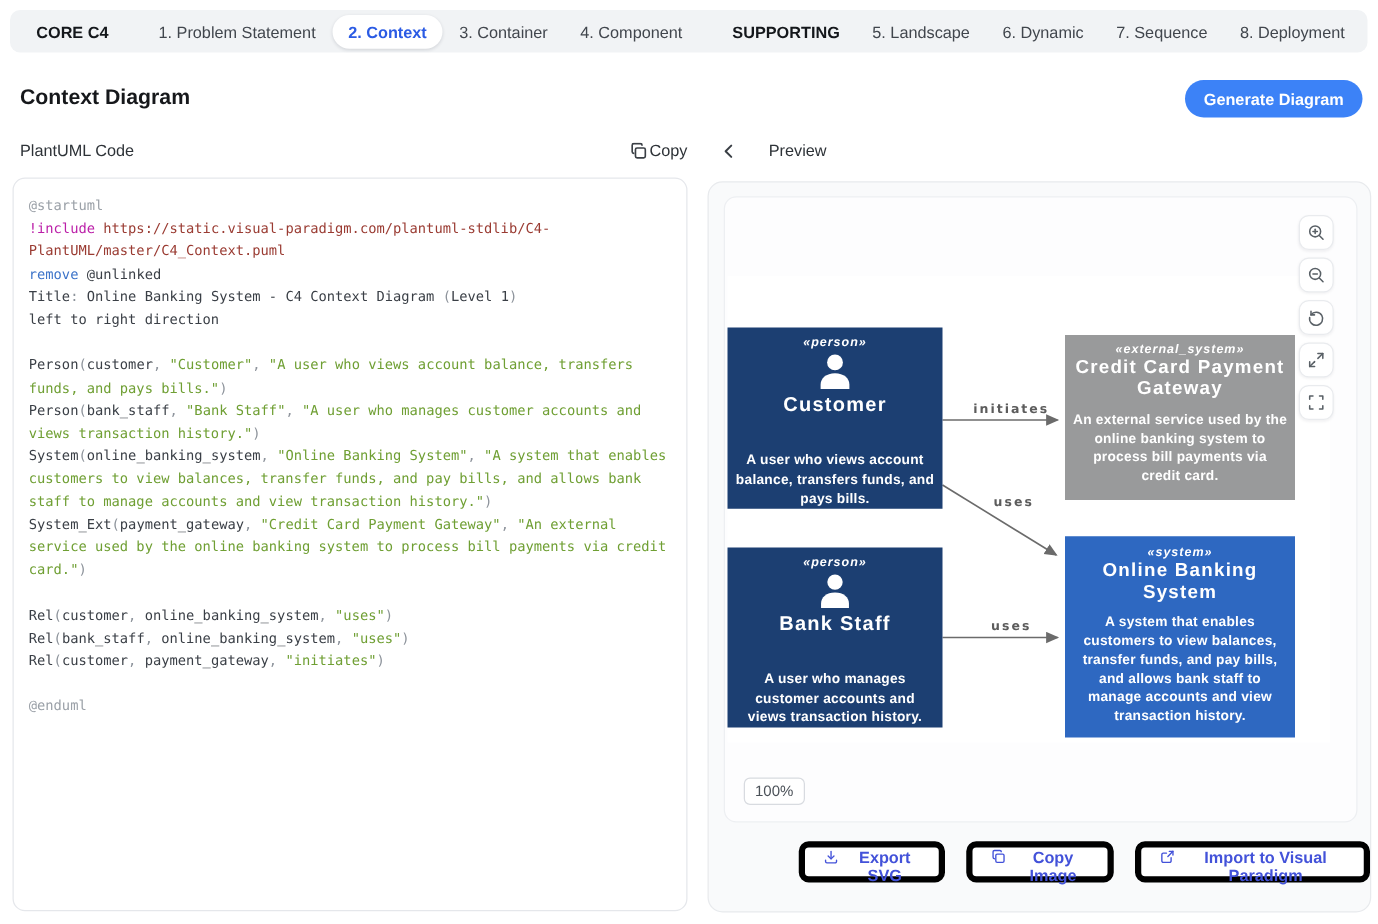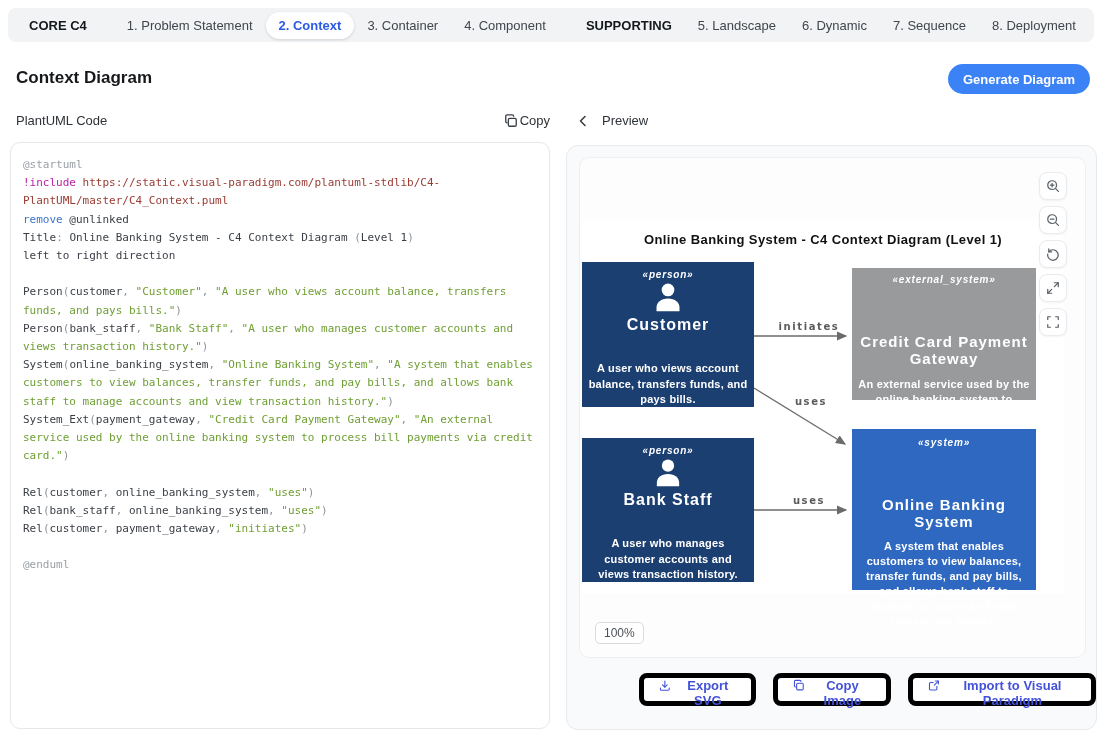--- a/index.html
+++ b/index.html
@@ -44,21 +44,21 @@
     position:absolute; left:16px; top:113px; width:534px;
     display:flex; justify-content:space-between; align-items:center;
   }
   .panel-label { font-size:13px; color:#2e3338; }
   .copy-btn {
     display:flex; align-items:center; gap:2px; font-size:13px; color:#2e3338;
     background:none; border:none; cursor:pointer; font-family:inherit;
   }
   .preview-header {
     position:absolute; left:577px; top:113px;
-    display:flex; align-items:center; gap:13px;
+    display:flex; align-items:center; gap:26px;
   }
   .chev-btn { background:none; border:none; cursor:pointer; display:flex; align-items:center; }
 
   
   .code-panel {
     position:absolute; left:10px; top:142px; width:540px; height:587px;
     background:#fff; border:1px solid #e5e7eb; border-radius:10px;
     padding:13px 12px; overflow:hidden;
   }
   .code {
@@ -90,21 +90,21 @@
   }
   .diagram-title {
     position:absolute; top:11px; left:0; width:100%; text-align:center;
     font-size:13px; font-weight:700; color:#111; letter-spacing:.4px;
   }
   .node {
     position:absolute; color:#fff; text-align:center;
     display:flex; flex-direction:column; align-items:center;
   }
   .stereo { font-size:10px; font-weight:700; font-style:italic; letter-spacing:.8px; }
-  .node-name { font-weight:700; letter-spacing:1px; line-height:1.15;margin-top:48px; }
+  .node-name { font-weight:700; letter-spacing:1px; line-height:1.15; }
   .person-name { font-size:16px; }
   .sys-name { font-size:15px; padding:0 4px; }
   .node-desc {
     font-size:11px; font-weight:700; line-height:1.38; letter-spacing:.2px;
     padding:0 6px;
   }
   .person-icon-svg { margin-top:1px; }
 
   #node-customer { left:0px;  top:41px;  width:172px; height:145px; padding-top:7px; }
   #node-bankstaff{ left:0px;  top:217px; width:172px; height:144px; padding-top:7px; }
@@ -191,21 +191,20 @@
 </div>
 
 <div class="code-panel">
   <div class="code" id="code-block"><div><span class="c">@startuml</span></div><div><span class="m">!include</span><span class="t"> </span><span class="u">https://static.visual-paradigm.com/plantuml-stdlib/C4-</span></div><div><span class="u">PlantUML/master/C4_Context.puml</span></div><div><span class="b">remove</span><span class="t"> @unlinked</span></div><div><span class="t">Title</span><span class="p">: </span><span class="t">Online Banking System - C4 Context Diagram </span><span class="p">(</span><span class="t">Level 1</span><span class="p">)</span></div><div><span class="t">left to right direction</span></div><div>&nbsp;</div><div><span class="t">Person</span><span class="p">(</span><span class="t">customer</span><span class="p">, </span><span class="s">"Customer"</span><span class="p">, </span><span class="s">"A user who views account balance, transfers</span></div><div><span class="s">funds, and pays bills."</span><span class="p">)</span></div><div><span class="t">Person</span><span class="p">(</span><span class="t">bank_staff</span><span class="p">, </span><span class="s">"Bank Staff"</span><span class="p">, </span><span class="s">"A user who manages customer accounts and</span></div><div><span class="s">views transaction history."</span><span class="p">)</span></div><div><span class="t">System</span><span class="p">(</span><span class="t">online_banking_system</span><span class="p">, </span><span class="s">"Online Banking System"</span><span class="p">, </span><span class="s">"A system that enables</span></div><div><span class="s">customers to view balances, transfer funds, and pay bills, and allows bank</span></div><div><span class="s">staff to manage accounts and view transaction history."</span><span class="p">)</span></div><div><span class="t">System_Ext</span><span class="p">(</span><span class="t">payment_gateway</span><span class="p">, </span><span class="s">"Credit Card Payment Gateway"</span><span class="p">, </span><span class="s">"An external</span></div><div><span class="s">service used by the online banking system to process bill payments via credit</span></div><div><span class="s">card."</span><span class="p">)</span></div><div>&nbsp;</div><div><span class="t">Rel</span><span class="p">(</span><span class="t">customer</span><span class="p">, </span><span class="t">online_banking_system</span><span class="p">, </span><span class="s">"uses"</span><span class="p">)</span></div><div><span class="t">Rel</span><span class="p">(</span><span class="t">bank_staff</span><span class="p">, </span><span class="t">online_banking_system</span><span class="p">, </span><span class="s">"uses"</span><span class="p">)</span></div><div><span class="t">Rel</span><span class="p">(</span><span class="t">customer</span><span class="p">, </span><span class="t">payment_gateway</span><span class="p">, </span><span class="s">"initiates"</span><span class="p">)</span></div><div>&nbsp;</div><div><span class="c">@enduml</span></div></div>
 </div>
 
 <div class="preview-panel">
   <div class="viewport">
 
     <div class="canvas">
-      <div class="diagram-title">Online Banking System - C4 Context Diagram (Level 1)</div>
 
       <svg class="rel-svg" width="482" height="373" viewBox="0 0 482 373">
         <defs>
           <marker id="arw" markerWidth="9" markerHeight="8" refX="7" refY="3.5" orient="auto">
             <path d="M0,0 L8,3.5 L0,7 z" fill="#6b6b6b"></path>
           </marker>
         </defs>
         <line x1="172" y1="115" x2="264" y2="115" stroke="#6b6b6b" stroke-width="1.3" marker-end="url(#arw)"></line>
         <line x1="172" y1="167" x2="263" y2="223" stroke="#6b6b6b" stroke-width="1.3" marker-end="url(#arw)"></line>
         <line x1="172" y1="289" x2="264" y2="289" stroke="#6b6b6b" stroke-width="1.3" marker-end="url(#arw)"></line>

